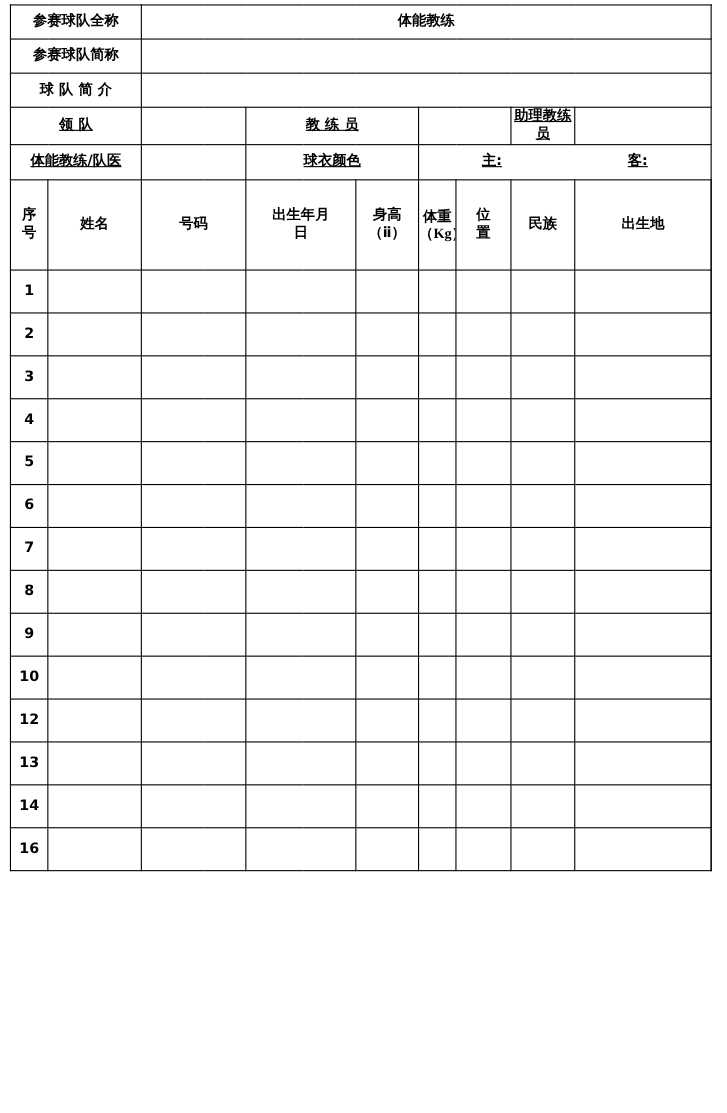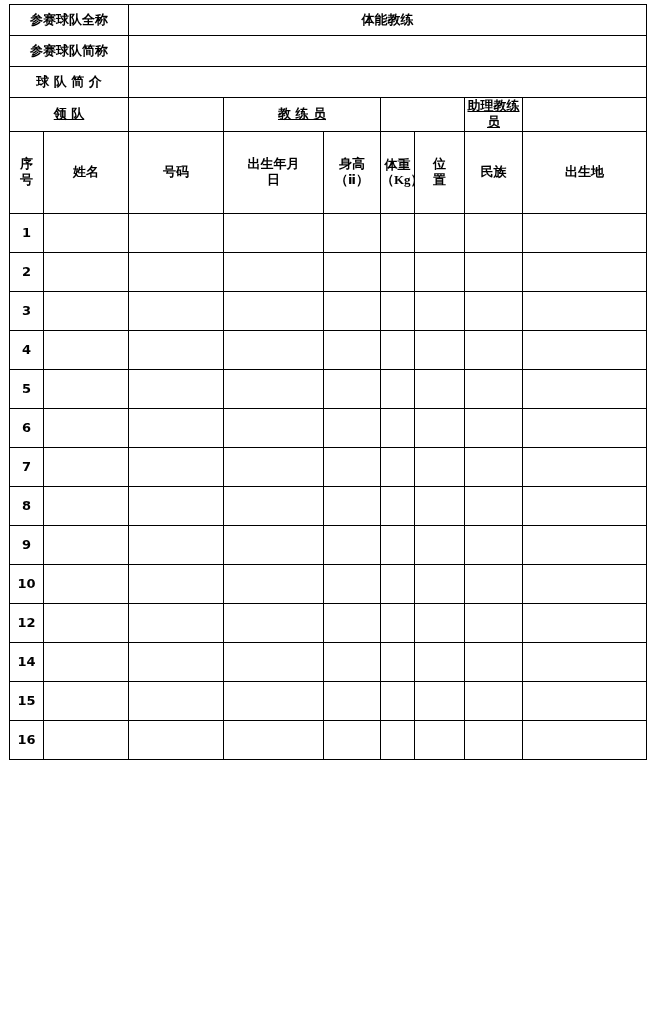--- a/index.html
+++ b/index.html
@@ -119,20 +119,31 @@
 
     <tr class="r-head2">
       <td colspan="2" class="lbl">领        队</td>
       <td colspan="2" class="blank"></td>
       <td colspan="3" class="lbl">教  练  员</td>
       <td colspan="2" class="blank"></td>
       <td class="lbl">助理教练员</td>
       <td class="blank"></td>
     </tr>
 
+    <tr class="r-head2">
+      <td colspan="2" class="lbl">体能教练/队医</td>
+      <td colspan="2" class="blank"></td>
+      <td colspan="3" class="lbl">球衣颜色</td>
+      <td colspan="4">
+        <div class="sub-split">
+          <span>主:</span>
+          <span>客:</span>
+        </div>
+      </td>
+    </tr>
 
     <tr class="r-colhead">
       <td class="vert">序<br>号</td>
       <td class="colhead">姓名</td>
       <td colspan="2" class="colhead">号码</td>
       <td colspan="2" class="colhead">出生年月<br>日</td>
       <td class="colhead">身高（ⅱ）</td>
       <td class="colhead narrow">体重<br>（Kg）</td>
       <td class="vert">位<br>置</td>
       <td class="colhead">民族</td>
@@ -266,33 +277,33 @@
       <td colspan="2" class="blank"></td>
       <td colspan="2" class="blank"></td>
       <td class="blank"></td>
       <td class="blank"></td>
       <td class="blank"></td>
       <td class="blank"></td>
       <td class="blank"></td>
       <td class="blank"></td>
     </tr>
     <tr class="r-data">
+      <td class="idx">13</td>
+      <td class="blank"></td>
+      <td colspan="2" class="blank"></td>
+      <td colspan="2" class="blank"></td>
+      <td class="blank"></td>
+      <td class="blank"></td>
+      <td class="blank"></td>
+      <td class="blank"></td>
+      <td class="blank"></td>
+      <td class="blank"></td>
+    </tr>
+    <tr class="r-data">
       <td class="idx">14</td>
-      <td class="blank"></td>
-      <td colspan="2" class="blank"></td>
-      <td colspan="2" class="blank"></td>
-      <td class="blank"></td>
-      <td class="blank"></td>
-      <td class="blank"></td>
-      <td class="blank"></td>
-      <td class="blank"></td>
-      <td class="blank"></td>
-    </tr>
-    <tr class="r-data">
-      <td class="idx">15</td>
       <td class="blank"></td>
       <td colspan="2" class="blank"></td>
       <td colspan="2" class="blank"></td>
       <td class="blank"></td>
       <td class="blank"></td>
       <td class="blank"></td>
       <td class="blank"></td>
       <td class="blank"></td>
       <td class="blank"></td>
     </tr>

